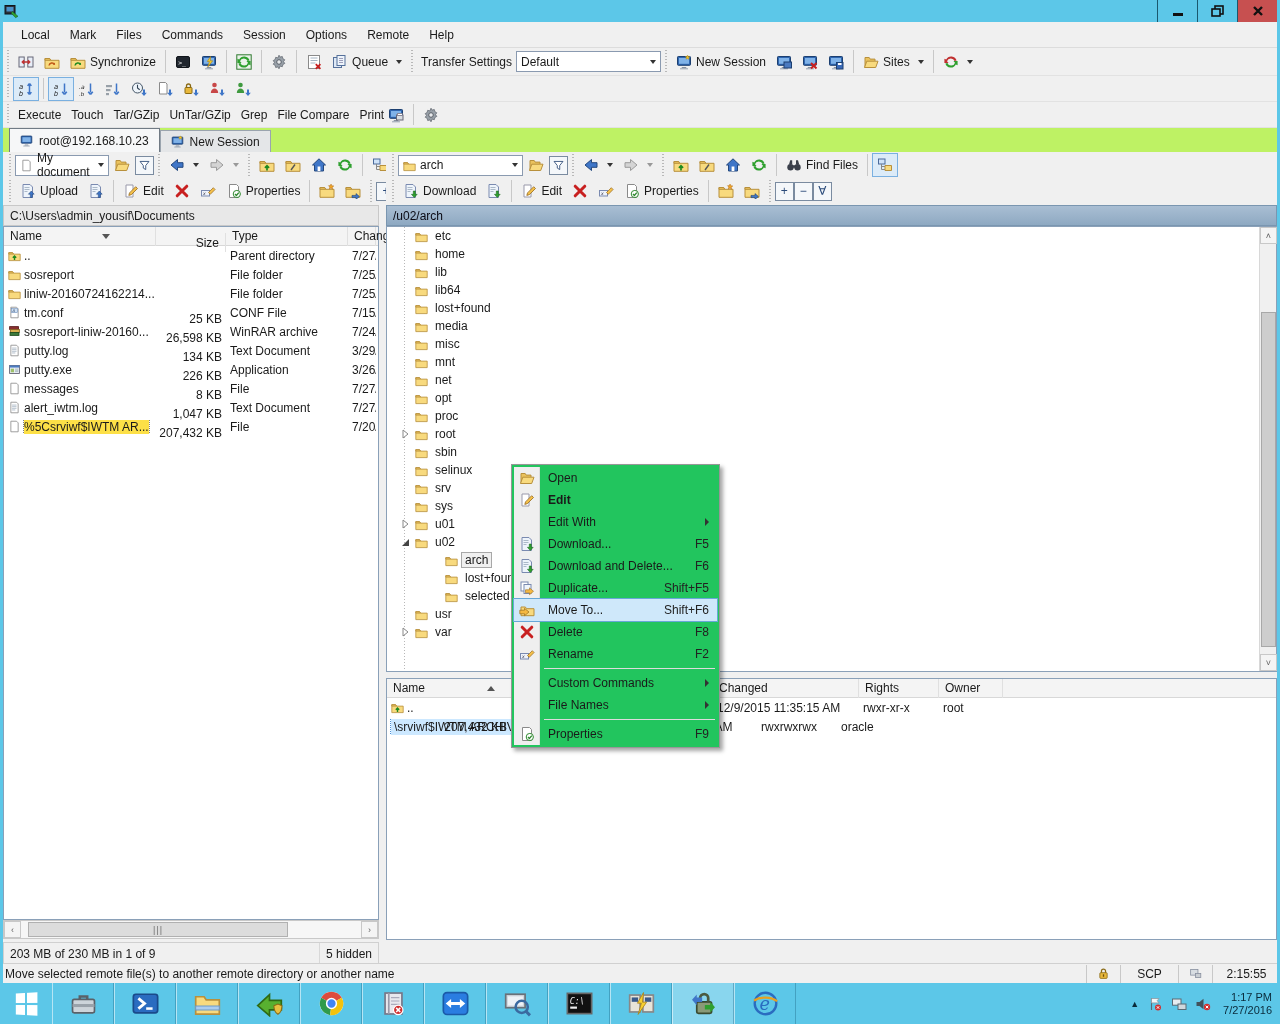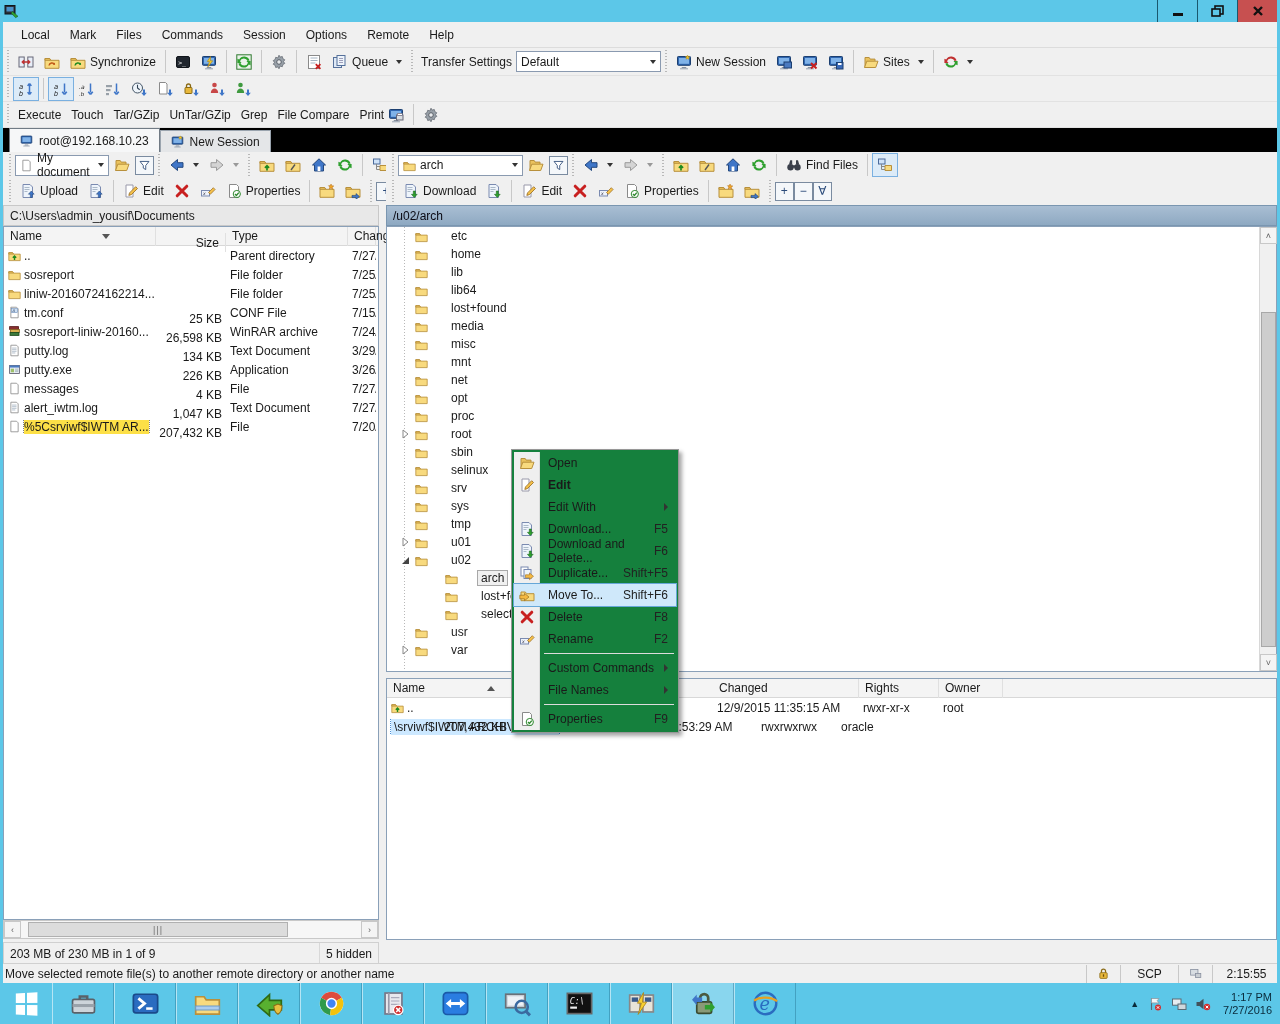--- a/index.html
+++ b/index.html
@@ -28,21 +28,21 @@
   .tbrow { position:absolute; left:3px; width:1274px; background:#f0f0f0; display:flex; align-items:center; border-bottom:1px solid #e2e2e2; }
   #tb1 { top:48px; height:28px; }
   #tb2 { top:76px; height:26px; }
   #tb3 { top:102px; height:26px; }
   .tbtn { display:flex; align-items:center; gap:4px; padding:3px 4px; border:1px solid transparent; }
   .tbtn.tgl { border:1px solid #7ab0e0; background:#dcebf8; }
   .combo { height:21px; background:#fff; border:1px solid #8a9ab0; display:flex; align-items:center; padding:0 4px; gap:4px; }
   .combo .cbtxt { flex:1; }
   .boxbtn { width:19px; height:19px; border:1px solid #7a8ba0; background:#f4f7fa; display:flex; align-items:center; justify-content:center; font-size:12px; color:#2a4a7a; flex:none; }
 
-  .tabsrow { position:absolute; left:3px; top:128px; width:1274px; height:24px; background:#000000; display:flex; align-items:flex-end; padding-left:6px; }
+  .tabsrow { position:absolute; left:3px; top:128px; width:1274px; height:24px; background:#bef264; display:flex; align-items:flex-end; padding-left:6px; }
   .stab { display:flex; align-items:center; gap:6px; padding:3px 10px; border:1px solid #9aa4ae; border-bottom:none; background:#e4e6e8; height:22px; }
   .stab.active { background:#f6f7f8; height:24px; border-color:#707a84; }
 
   
   .panels { position:absolute; left:0; top:152px; width:1280px; height:811px; }
   .panel { position:absolute; top:0; height:811px; background:#f0f0f0; }
   #lpanel { left:3px; width:376px; }
   #rpanel { left:386px; width:891px; }
   .ptb { height:26px; display:flex; align-items:center; padding-left:2px; }
   .pathbar { height:21px; margin:1px 0; background:#e8e8e8; border:1px solid #c8c8c8; display:flex; align-items:center; padding:0 6px; }
@@ -60,21 +60,21 @@
   
   .lc-name{width:152px;} .lc-size{width:70px;margin-top:13px;} .lc-type{width:122px;} .lc-chg{width:28px;}
   
   .rc-name{width:126px;} .rc-size{width:100px;} .rc-gap{width:100px;} .rc-chg{width:146px;} .rc-rights{width:80px;} .rc-owner{width:64px;}
 
   
   .tree { position:absolute; left:0; top:74px; right:0; height:446px; background:#fff; border:1px solid #8aa0b8; overflow:hidden; }
   .trow { height:18px; display:flex; align-items:center; padding-left:28px; position:relative; }
   .trow.lvl2 { padding-left:58px; }
   .texp { position:absolute; left:12px; width:12px; height:12px; }
-  .tlbl { padding:0 3px; margin-left:20px; }
+  .tlbl { padding:0 3px; margin-left:4px; }
   .tlbl.selbox { background:#f0f0f0; outline:1px solid #a8a8a8; }
   .tguide { position:absolute; left:17px; top:0; bottom:0; width:1px; background:repeating-linear-gradient(to bottom,#b8b8b8 0 1px,transparent 1px 3px); }
 
   
   .vscroll { position:absolute; right:1px; top:75px; width:17px; height:444px; background:#f0f0f0; border-left:1px solid #d8d8d8; }
   .sbtn { position:absolute; left:0; width:17px; height:17px; background:#f4f4f4; border:1px solid #c8c8c8; color:#606060; font-size:9px; display:flex; align-items:center; justify-content:center; }
   .vthumb { position:absolute; left:1px; width:15px; background:#cdcdcd; border:1px solid #a8a8a8; }
   .hscroll { position:absolute; left:0; right:0; top:768px; height:19px; background:#f6f6f6; border:1px solid #c8c8c8; }
   .hthumb { position:absolute; top:1px; height:15px; background:#dcdcdc; border:1px solid #b0b0b0; display:flex; align-items:center; justify-content:center; color:#707070; font-size:9px; letter-spacing:1px; }
 
@@ -90,21 +90,21 @@
   .taskbar { position:absolute; left:0; top:983px; width:1280px; height:41px; background:#5cc7e8; display:flex; align-items:stretch; }
   .startbtn { width:52px; display:flex; align-items:center; justify-content:center; }
   .winlogo { width:22px; height:22px; display:grid; grid-template-columns:1fr 1fr; grid-template-rows:1fr 1fr; gap:2px; transform:perspective(40px) rotateY(-12deg); }
   .winlogo span { background:#fff; }
   .taskbtn { width:62px; display:flex; align-items:center; justify-content:center; border-left:1px solid rgba(255,255,255,.55); border-right:1px solid rgba(20,90,120,.35); }
   .taskbtn.active { background:rgba(255,255,255,.28); }
   .tray { margin-left:auto; display:flex; align-items:center; gap:8px; padding-right:8px; }
   .clock { text-align:right; font-size:11px; line-height:13px; color:#0a2a3a; padding-left:4px; }
 
   
-  .ctxmenu { position:absolute; left:511px; top:449px; width:168px; background:#15803d; border:1px solid #979797; box-shadow:3px 3px 4px rgba(0,0,0,.35); padding:2px; z-index:50; }
+  .ctxmenu { position:absolute; left:511px; top:464px; width:209px; background:#22c55e; border:1px solid #979797; box-shadow:3px 3px 4px rgba(0,0,0,.35); padding:2px; z-index:50; }
   .ctxmenu .gut { position:absolute; left:2px; top:2px; bottom:2px; width:26px; background:#efefef; border-right:1px solid #dcdcdc; }
   .mi { position:relative; height:22px; display:flex; align-items:center; padding-left:34px; padding-right:8px; }
   .mi .mico { position:absolute; left:5px; top:3px; }
   .mi .msc { margin-left:auto; color:#222; }
   .mi .sub { margin-left:auto; width:0; height:0; border-left:4px solid #333; border-top:4px solid transparent; border-bottom:4px solid transparent; }
   .mi.hl { background:#cfe8fa; outline:1px solid #66a7d8; }
   .mi.bold { font-weight:bold; }
   .msep { height:1px; background:#dcdcdc; margin:3px 2px 3px 30px; }
 
   .edge { position:absolute; top:0; width:3px; height:983px; background:#5cc7e8; z-index:5; }
@@ -765,21 +765,21 @@
         </div>
       <div class="frow">
           <span class="cell lc-name">
             <i class="ic s12">
               <svg viewBox="0 0 16 16" xmlns="http://www.w3.org/2000/svg">
                 <path d="M3.5 1.5h7l2 2v11h-9z" fill="#fff" stroke="#8a8a8a"></path>
               </svg>
             </i>
             <span>messages</span>
           </span>
-          <span class="cell lc-size num">4 KB</span>
+          <span class="cell lc-size num">8 KB</span>
           <span class="cell lc-type">File</span>
           <span class="cell lc-chg">7/27/2</span>
         </div>
       <div class="frow">
           <span class="cell lc-name">
             <i class="ic s12">
               <svg viewBox="0 0 16 16" xmlns="http://www.w3.org/2000/svg">
                 <path d="M3.5 1.5h7l2 2v11h-9z" fill="#fff" stroke="#8a8a8a"></path>
                 <path d="M5 5h5.5M5 7h5.5M5 9h5.5M5 11h4" stroke="#9aaabb" stroke-width="0.9"></path>
               </svg>
@@ -1145,29 +1145,20 @@
           <span class="tlbl">srv</span>
         </div>
       <div class="trow">
           <i class="ic s12">
             <svg viewBox="0 0 16 16" xmlns="http://www.w3.org/2000/svg">
               <path d="M1 4.5h4.6l1.2 1.8H15v8H1z" fill="#f8da7e" stroke="#b8903c"></path>
               <path d="M1 4.5h4.6l1.2 1.8H1z" fill="#eac25e" stroke="#b8903c"></path>
             </svg>
           </i>
           <span class="tlbl">sys</span>
-        </div>
-      <div class="trow">
-          <i class="ic s12">
-            <svg viewBox="0 0 16 16" xmlns="http://www.w3.org/2000/svg">
-              <path d="M1 4.5h4.6l1.2 1.8H15v8H1z" fill="#f8da7e" stroke="#b8903c"></path>
-              <path d="M1 4.5h4.6l1.2 1.8H1z" fill="#eac25e" stroke="#b8903c"></path>
-            </svg>
-          </i>
-          <span class="tlbl">tmp</span>
         </div>
       <div class="trow">
           <span class="texp"><svg viewBox="0 0 12 12">
               <path d="M4 2v8l5-4z" fill="#fff" stroke="#888"></path>
             </svg></span>
           <i class="ic s12">
             <svg viewBox="0 0 16 16" xmlns="http://www.w3.org/2000/svg">
               <path d="M1 4.5h4.6l1.2 1.8H15v8H1z" fill="#f8da7e" stroke="#b8903c"></path>
               <path d="M1 4.5h4.6l1.2 1.8H1z" fill="#eac25e" stroke="#b8903c"></path>
             </svg>

